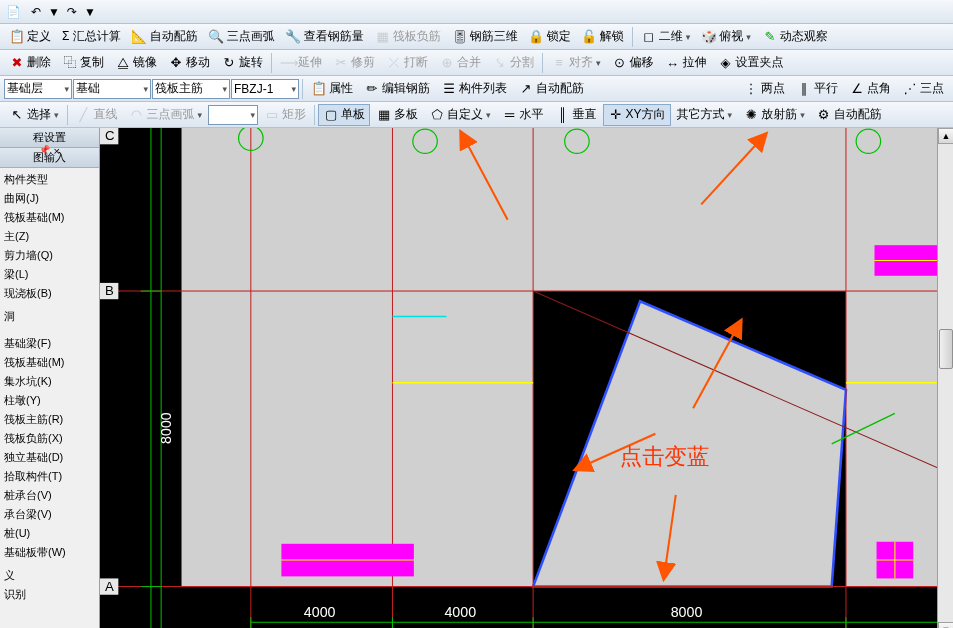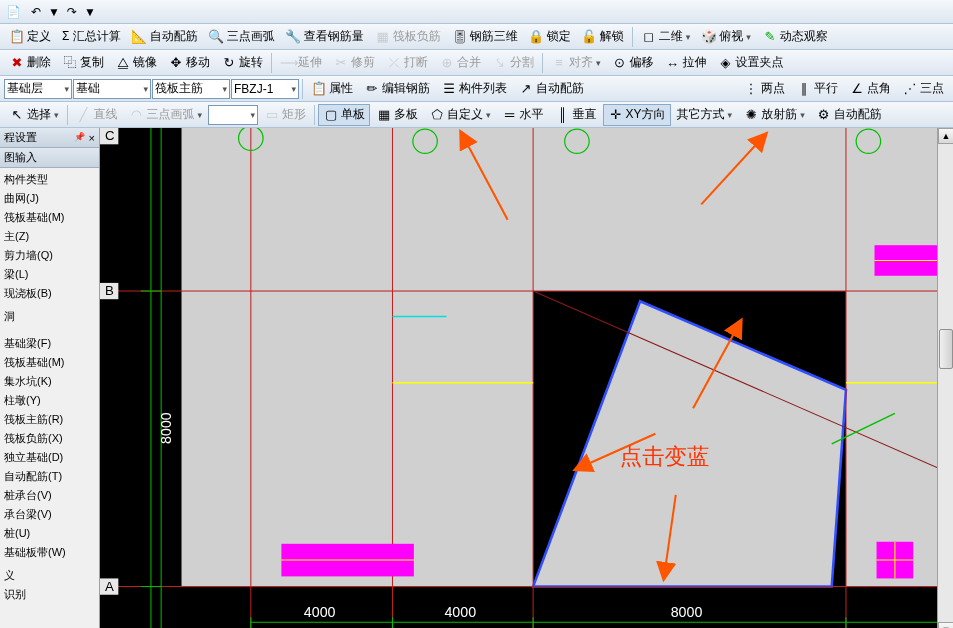--- a/index.html
+++ b/index.html
@@ -15,21 +15,21 @@
     .toolbar .btn.active { border: 1px solid #8aa8c8; background: #d0e0f0; }
     .toolbar .sep { width: 1px; height: 20px; background: #b0c4d8; margin: 0 2px; }
     .toolbar .combo { height: 20px; border: 1px solid #7a99b8; background: #fff; padding: 0 2px; display: flex; align-items: center; min-width: 60px; font-size: 12px; }
     .toolbar .combo .arrow { margin-left: auto; font-size: 9px; color: #555; }
     .toolbar .dd { font-size: 9px; color: #555; margin-left: 1px; }
     .ico { width: 16px; height: 16px; display: inline-block; font-size: 13px; text-align: center; line-height: 16px; }
     
     
     .main { display: flex; height: calc(628px - 24px - 26px - 26px - 26px); }
     .sidebar { width: 100px; background: #f0f0f0; border-right: 1px solid #a0a0a0; overflow: hidden; }
-    .sidebar-hdr { height: 20px; background: linear-gradient(#e0e8f0, #c8d4e0); border-bottom: 1px solid #a0b0c0; padding: 2px 4px; display: flex; align-items: center; justify-content: space-between; font-size: 11px; }
+    .sidebar-hdr { height: 20px; background: linear-gradient(#e0e8f0, #c8d4e0); border-bottom: 1px solid #a0b0c0; padding: 2px 4px; display: flex; align-items: center; justify-content: space-between; font-size: 11px; flex-direction: column; }
     .sidebar-body { padding: 2px 0; }
     .side-item { padding: 2px 4px; font-size: 11px; color: #000; cursor: pointer; white-space: nowrap; }
     
     .canvas-wrap { flex: 1; position: relative; background: #000; overflow: hidden; }
     .scroll-v { position: absolute; top: 0; right: 0; bottom: 16px; width: 16px; background: #e8e8e8; border-left: 1px solid #a0a0a0; }
     .scroll-btn { width: 16px; height: 16px; background: linear-gradient(#f8f8f8, #d8d8d8); border: 1px solid #a0a0a0; font-size: 9px; text-align: center; line-height: 14px; cursor: pointer; }
     .scroll-thumb-v { width: 14px; margin: 1px; background: linear-gradient(90deg, #f0f0f0, #d0d0d0); border: 1px solid #909090; border-radius: 2px; height: 40px; position: absolute; top: 200px; }
     
     
     svg.drawing { position: absolute; inset: 0; }
@@ -304,21 +304,21 @@
       <div class="side-item">洞</div>
       <div class="side-item"></div>
       <div class="side-item"></div>
       <div class="side-item">基础梁(F)</div>
       <div class="side-item">筏板基础(M)</div>
       <div class="side-item">集水坑(K)</div>
       <div class="side-item">柱墩(Y)</div>
       <div class="side-item">筏板主筋(R)</div>
       <div class="side-item">筏板负筋(X)</div>
       <div class="side-item">独立基础(D)</div>
-      <div class="side-item">自动配筋(T)</div>
+      <div class="side-item">拾取构件(T)</div>
       <div class="side-item">桩承台(V)</div>
       <div class="side-item">承台梁(V)</div>
       <div class="side-item">桩(U)</div>
       <div class="side-item">基础板带(W)</div>
       <div class="side-item"></div>
       <div class="side-item">义</div>
       <div class="side-item">识别</div>
     </div>
   </div>
 

